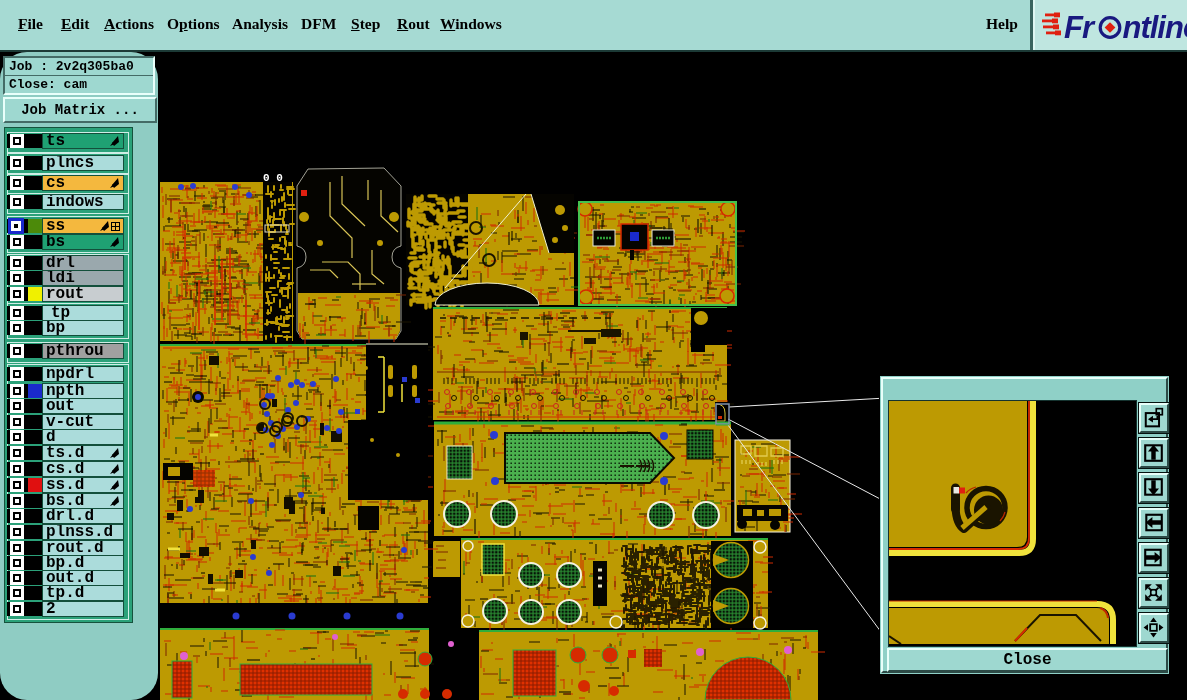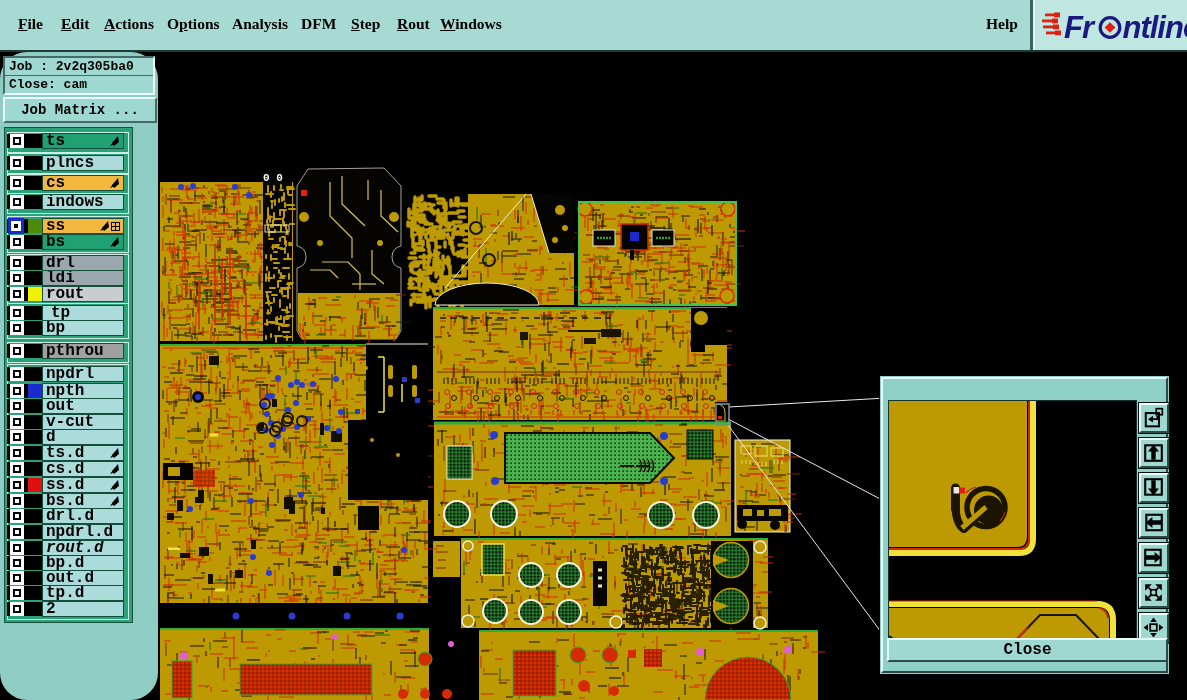--- a/index.html
+++ b/index.html
@@ -27,21 +27,21 @@
 .brush svg{display:block;}
 #popview{left:879px;top:375px;width:291px;height:300px;background:#8fd0c7;border:1px solid #000;box-sizing:border-box;}
 #pvinner{position:absolute;left:1px;top:1px;right:1px;bottom:1px;border:2px solid;border-color:#e8fffa #2c4a46 #2c4a46 #e8fffa;}
 #pvtitle{position:absolute;left:2px;top:2px;right:2px;height:17px;background:linear-gradient(to right,#16489e,#a8c4e0);}
 #pvtext{position:absolute;left:22px;top:1px;color:#fff;font-weight:bold;font-size:13px;font-family:"Liberation Sans",sans-serif;}
 #pvclosebtn{position:absolute;right:2px;top:1px;width:15px;height:14px;background:#c8c8c8;border:1px solid;border-color:#fff #444 #444 #fff;font-size:11px;font-weight:bold;line-height:12px;text-align:center;color:#000;}
 #pvcontent{position:absolute;left:5px;top:21px;width:247px;height:245px;background:#000;border:1px solid #15332f;}
 #pvbtns{position:absolute;left:254px;top:21px;width:33px;height:245px;}
 .pvb{position:absolute;left:2px;width:30px;height:30px;background:#9ed8d0;border:2px solid;border-color:#e8fffa #2c4a46 #2c4a46 #e8fffa;outline:1px solid #06110f;box-sizing:border-box;}
 .pvb .in{position:absolute;left:2px;top:2px;width:21px;height:21px;background:#9ed8d0;}
-#pvclose{position:absolute;left:4px;top:259px;width:281px;height:24px;background:#9ed8d0;border:2px solid;border-color:#e8fffa #2c4a46 #2c4a46 #e8fffa;box-sizing:border-box;text-align:center;font-family:"Liberation Mono",monospace;font-weight:bold;font-size:16px;line-height:20px;color:#000;}
+#pvclose{position:absolute;left:4px;top:269px;width:281px;height:24px;background:#9ed8d0;border:2px solid;border-color:#e8fffa #2c4a46 #2c4a46 #e8fffa;box-sizing:border-box;text-align:center;font-family:"Liberation Mono",monospace;font-weight:bold;font-size:16px;line-height:20px;color:#000;}
 </style>
 </head>
 <body>
 
 <div id="menubar" class="abs">
 <span class="mitem" style="left:18px;"><u>F</u>ile</span>
 <span class="mitem" style="left:61px;"><u>E</u>dit</span>
 <span class="mitem" style="left:104px;"><u>A</u>ctions</span>
 <span class="mitem" style="left:167px;">O<u>p</u>tions</span>
 <span class="mitem" style="left:232px;">Analysis</span>
@@ -243,26 +243,26 @@
           </span></span>
       </div>
       <div class="lrow" style="top:381.2px;">
         <span class="cbc"></span>
         <span class="cb"></span>
         <span class="nm" style="background:#abdcdb;">drl.d</span>
       </div>
       <div class="lrow" style="top:396.6px;">
         <span class="cbc"></span>
         <span class="cb"></span>
-        <span class="nm" style="background:#abdcdb;">npdrl.d</span>
+        <span class="nm" style="background:#abdcdb;">plnss.d</span>
       </div>
       <div class="lrow" style="top:412.6px;">
         <span class="cbc"></span>
         <span class="cb"></span>
-        <span class="nm" style="background:#abdcdb;font-style:italic;">rout.d</span>
+        <span class="nm" style="background:#abdcdb;">rout.d</span>
       </div>
       <div class="lrow" style="top:428.0px;">
         <span class="cbc"></span>
         <span class="cb"></span>
         <span class="nm" style="background:#abdcdb;">bp.d</span>
       </div>
       <div class="lrow" style="top:443.4px;">
         <span class="cbc"></span>
         <span class="cb"></span>
         <span class="nm" style="background:#abdcdb;">out.d</span>

